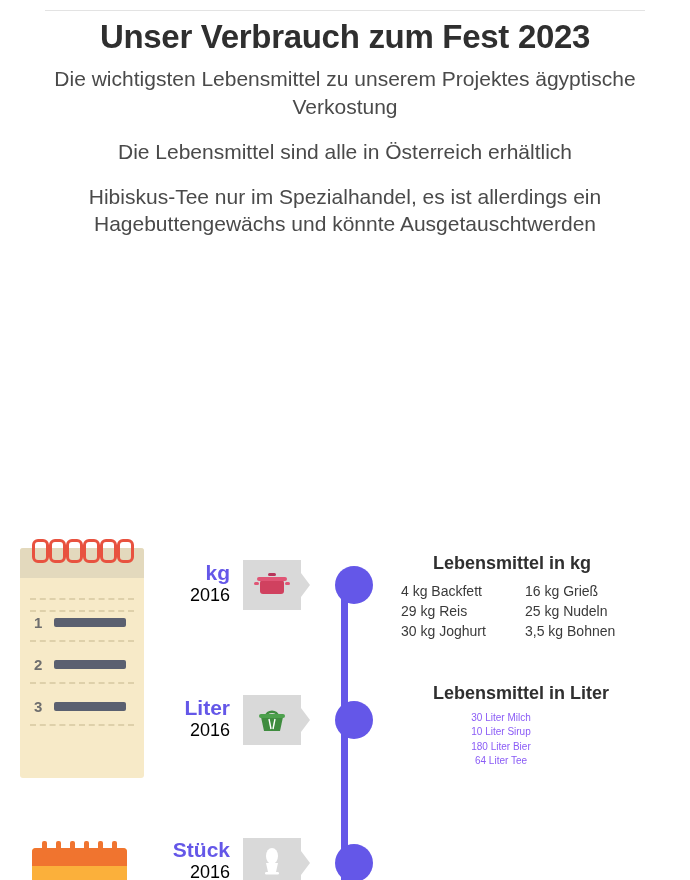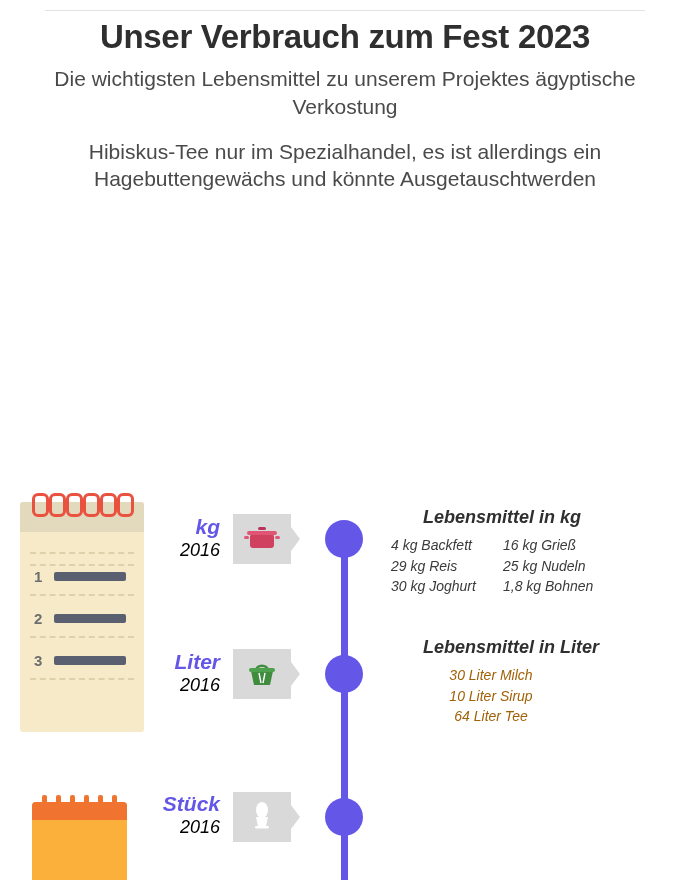--- a/index.html
+++ b/index.html
@@ -71,24 +71,23 @@
     left: 341px;
     top: 338px;
     width: 7px;
     height: 424px;
     background: #6457e8;
     border-radius: 4px;
   }
 
   .row {
     position: absolute;
-    left: 0;
+    left: 10px;
     width: 622px;
     height: 120px;
-    font-style: italic;
   }
 
   .row-label {
     position: absolute;
     left: 120px;
     width: 100px;
     text-align: right;
   }
   .row-label .cat {
     font-size: 21px;
@@ -142,28 +141,28 @@
     width: 290px;
   }
   .row-title {
     font-size: 18px;
     font-weight: bold;
     color: #2f2f2f;
     margin-bottom: 7px;
     margin-left: 32px;
   }
   .row-items {
-    font-size: 14px;
-    color: #a16207;
+    font-size: 10px;
+    color: #8b5cf6;
     line-height: 1.45;
   }
   .items-grid {
     display: grid;
     grid-template-columns: 112px auto;
-    column-gap: 0;
+    column-gap: 12px;
     font-size: 14px;
     line-height: 1.45;
   }
   .items-center {
     text-align: center;
     width: 200px;
   }
 
   
   .notepad-beige {
@@ -240,20 +239,21 @@
 </style>
 </head>
 <body>
 
 <div class="page">
 
   <div class="header">
     <div class="top-rule"></div>
     <div class="title">Unser Verbrauch zum Fest 2023</div>
     <div class="subtitle">Die wichtigsten Lebensmittel zu unserem Projektes ägyptische Verkostung</div>
+    <div class="note">Die Lebensmittel sind alle in Österreich erhältlich</div>
     <div class="note2">Hibiskus-Tee nur im Spezialhandel, es ist allerdings ein Hagebuttengewächs und könnte Ausgetauschtwerden</div>
   </div>
 
   <div class="body-area">
 
     <div class="timeline-line"></div>
 
     <div class="notepad-beige">
       <div class="np-top"></div>
       <div class="spiral" style="left:12px;"></div>
@@ -306,21 +306,21 @@
       </div>
       <div class="dot" style="top:13px;"></div>
       <div class="row-content" style="top:0px;">
         <div class="row-title">Lebensmittel in kg</div>
         <div class="items-grid">
           <span>4 kg Backfett</span>
           <span>16 kg Grieß</span>
           <span>29 kg Reis</span>
           <span>25 kg Nudeln</span>
           <span>30 kg Joghurt</span>
-          <span>1,8 kg Bohnen</span>
+          <span>3,5 kg Bohnen</span>
         </div>
       </div>
     </div>
 
     <div class="row" style="top:425px;">
       <div class="row-label" style="top:23px;">
         <span class="cat">Liter</span>
         <span class="year">2016</span>
       </div>
       <div class="chip" style="top:22px;">
@@ -331,20 +331,21 @@
           <path d="M14 14 L16 24" stroke="#ffffff" stroke-width="1.4"></path>
           <path d="M20 14 L18 24" stroke="#ffffff" stroke-width="1.4"></path>
         </svg>
       </div>
       <div class="dot" style="top:28px;"></div>
       <div class="row-content" style="top:10px;">
         <div class="row-title">Lebensmittel in Liter</div>
         <div class="row-items items-center">
           <div>30 Liter Milch</div>
           <div>10 Liter Sirup</div>
+          <div>180 Liter Bier</div>
           <div>64 Liter Tee</div>
         </div>
       </div>
     </div>
 
     <div class="row" style="top:568px;">
       <div class="row-label" style="top:22px;">
         <span class="cat">Stück</span>
         <span class="year">2016</span>
       </div>

